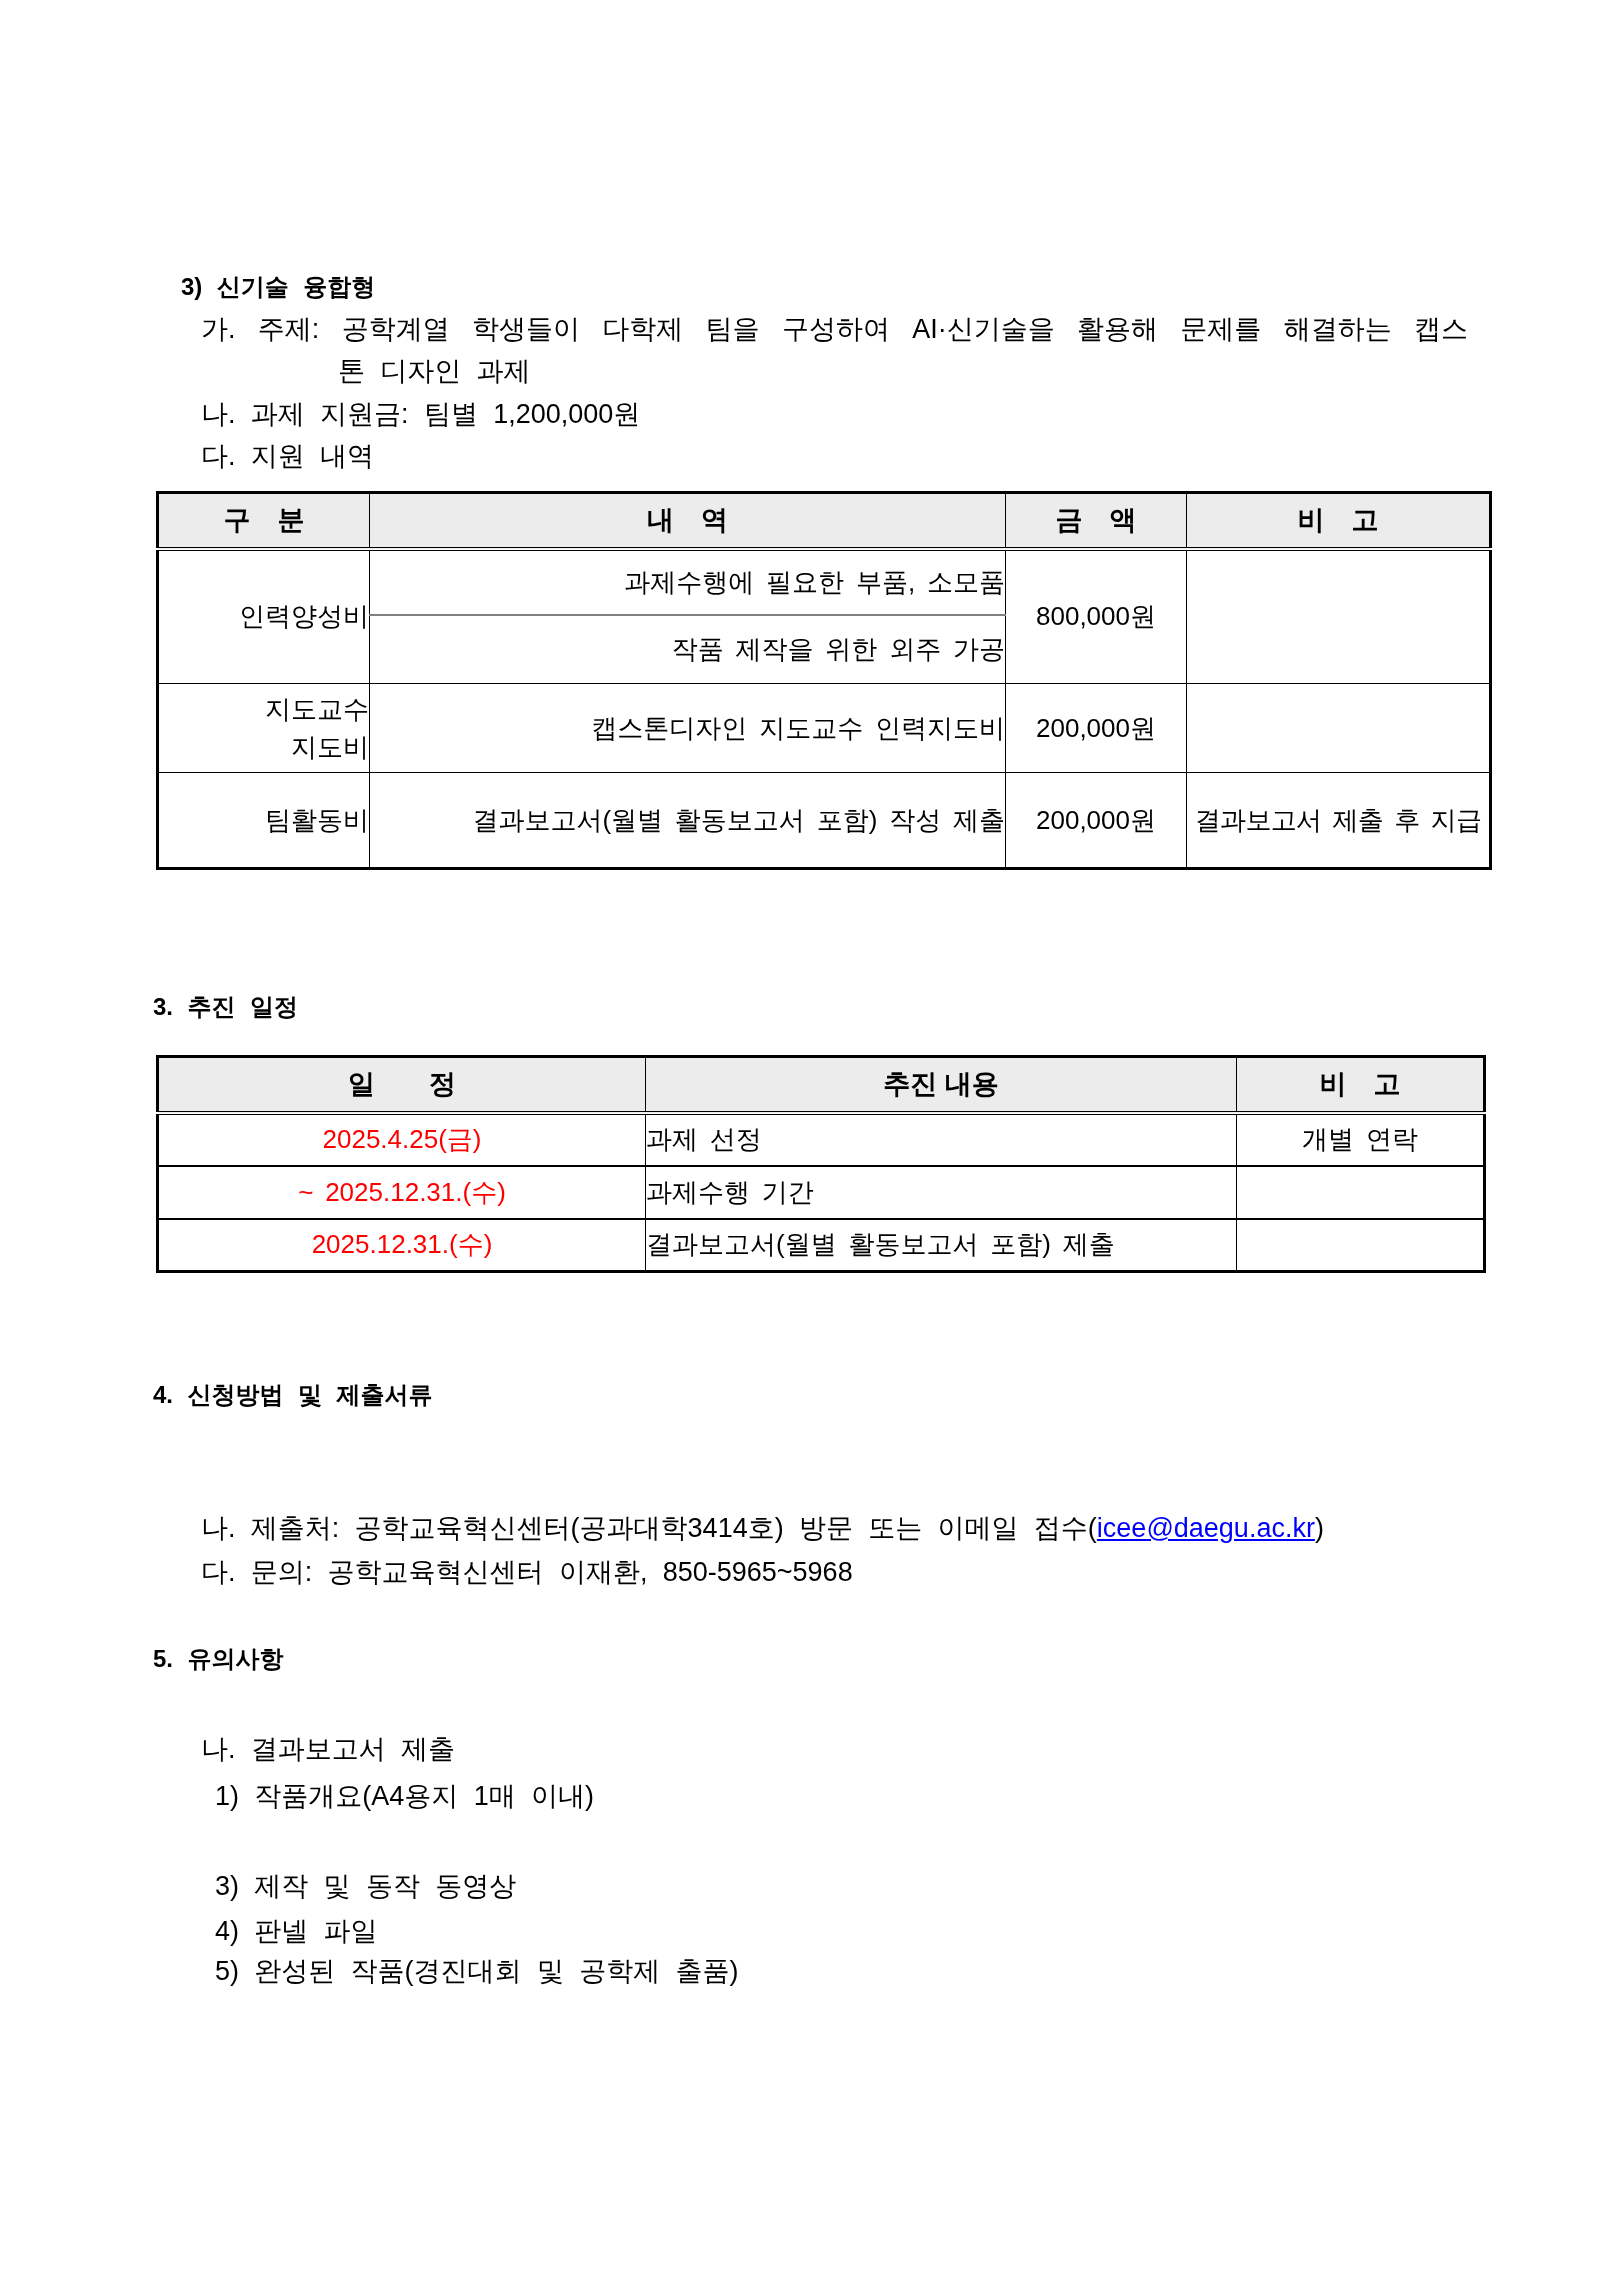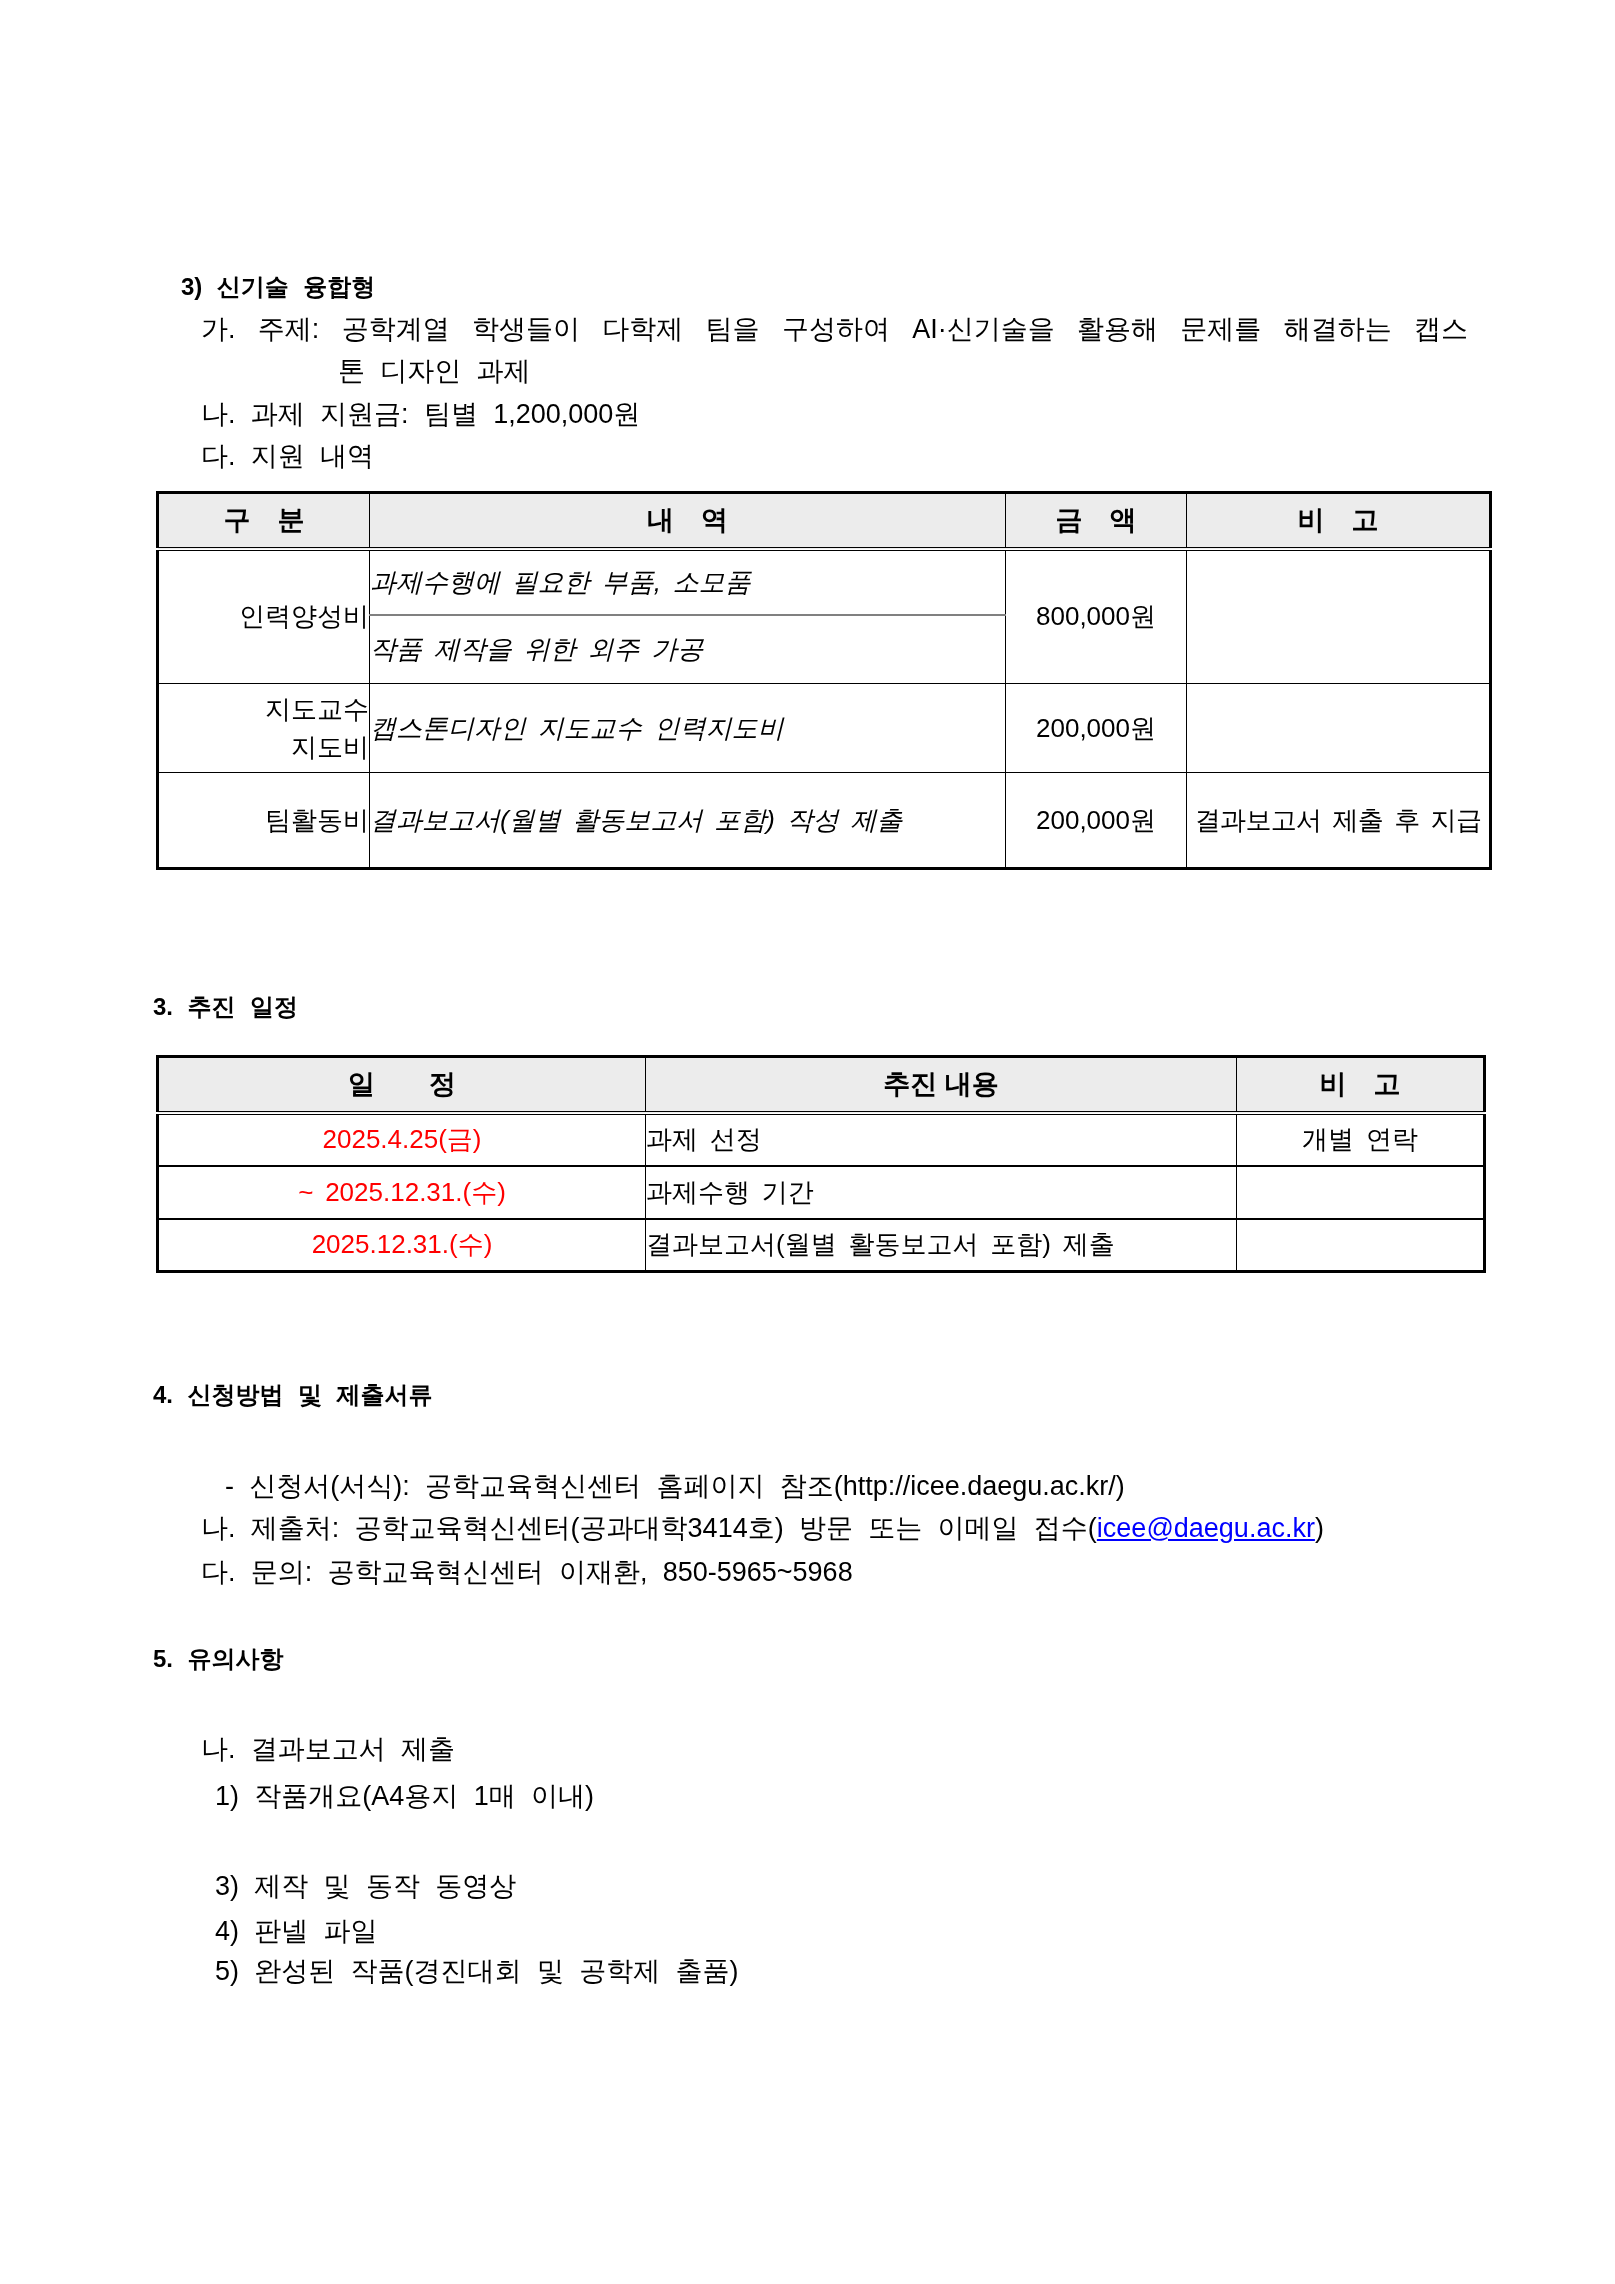--- a/index.html
+++ b/index.html
@@ -66,21 +66,21 @@
   .t1 tr.rh{height:56px;}
   .t1 tr.r1a{height:66px;}
   .t1 tr.r1b{height:69px;}
   .t1 tr.r2{height:89px;}
   .t1 tr.r3{height:96px;}
   .t2 tr.rh{height:56px;}
   .t2 tr.dr{height:53px;}
   
   .c-cat{text-align:right;}
   .c-cat div{line-height:38px;}
-  .c-det{text-align:left;padding-left:18px;font-style:italic;}
+  .c-det{text-align:right;padding-left:18px;}
   .c-amt{text-align:center;}
   .c-note{text-align:center;margin-left:27px;}
   .c-note-text{letter-spacing:-0.7px;word-spacing:2.6px;}
   .split{border-bottom:2.6px solid #808080;}
   .c-date{text-align:center;color:#ff0000;}
   .c-cont{text-align:left;padding-left:18px;}
 </style>
 </head>
 <body>
 
@@ -159,21 +159,20 @@
       </tr>
       <tr class="dr">
         <td class="c-date">2025.12.31.(수)</td>
         <td class="c-cont">결과보고서(월별 활동보고서 포함) 제출</td>
         <td class="c-note"></td>
       </tr>
     </tbody>
   </table>
 
   <div class="line h" style="left:153px;top:1375px">4. 신청방법 및 제출서류</div>
-  <div class="line" style="left:225px;top:1466px">- 신청서(서식): 공학교육혁신센터 홈페이지 참조(http://icee.daegu.ac.kr/)</div>
   <div class="line" style="left:201px;top:1508px"><span>나. 제출처: 공학교육혁신센터(공과대학3414호) 방문 또는 이메일 접수(</span><span class="link">icee@daegu.ac.kr</span><span>)</span></div>
   <div class="line" style="left:201px;top:1552px">다. 문의: 공학교육혁신센터 이재환, 850-5965~5968</div>
 
   <div class="line h" style="left:153px;top:1639px">5. 유의사항</div>
   <div class="line" style="left:201px;top:1729px">나. 결과보고서 제출</div>
   <div class="line" style="left:215px;top:1776px">1) 작품개요(A4용지 1매 이내)</div>
   <div class="line" style="left:215px;top:1866px">3) 제작 및 동작 동영상</div>
   <div class="line" style="left:215px;top:1911px">4) 판넬 파일</div>
   <div class="line" style="left:215px;top:1951px">5) 완성된 작품(경진대회 및 공학제 출품)</div>
 

